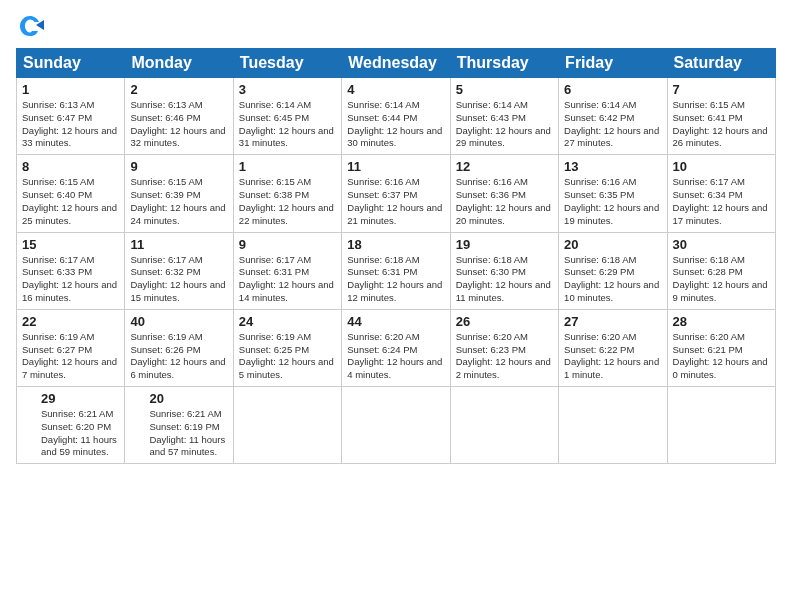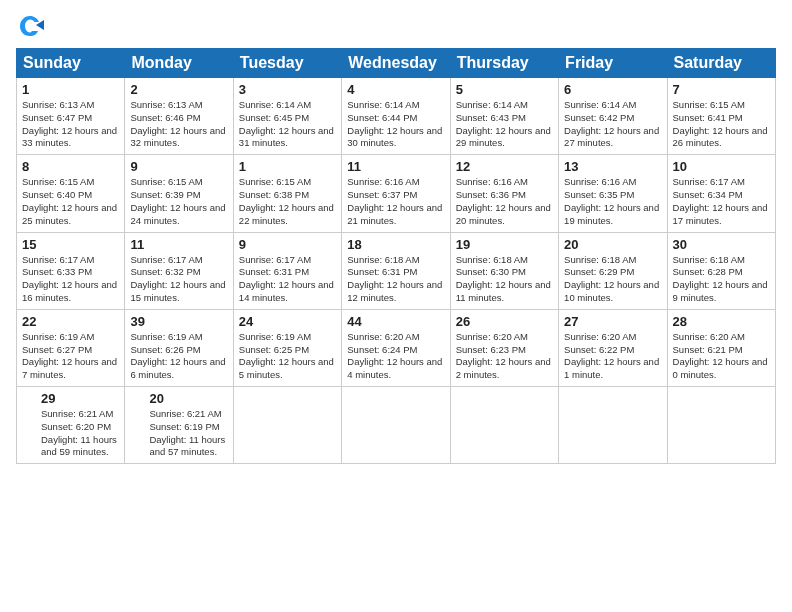--- a/index.html
+++ b/index.html
@@ -221,21 +221,21 @@
         <span class="day-num">30</span>
         <span class="day-detail">Sunrise: 6:18 AM<br>Sunset: 6:28 PM<br>Daylight: 12 hours and 9 minutes.</span>
       </td>
         </tr>
         <tr class="week-row">
           <td>
         <span class="day-num">22</span>
         <span class="day-detail">Sunrise: 6:19 AM<br>Sunset: 6:27 PM<br>Daylight: 12 hours and 7 minutes.</span>
       </td>
           <td>
-        <span class="day-num">39</span>
+        <span class="day-num">40</span>
         <span class="day-detail">Sunrise: 6:19 AM<br>Sunset: 6:26 PM<br>Daylight: 12 hours and 6 minutes.</span>
       </td>
           <td>
         <span class="day-num">24</span>
         <span class="day-detail">Sunrise: 6:19 AM<br>Sunset: 6:25 PM<br>Daylight: 12 hours and 5 minutes.</span>
       </td>
           <td>
         <span class="day-num">44</span>
         <span class="day-detail">Sunrise: 6:20 AM<br>Sunset: 6:24 PM<br>Daylight: 12 hours and 4 minutes.</span>
       </td>

